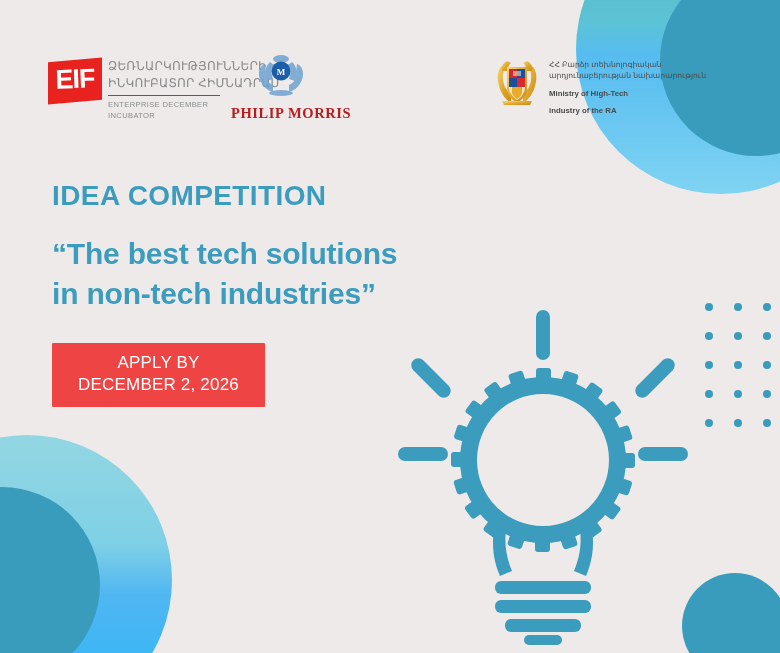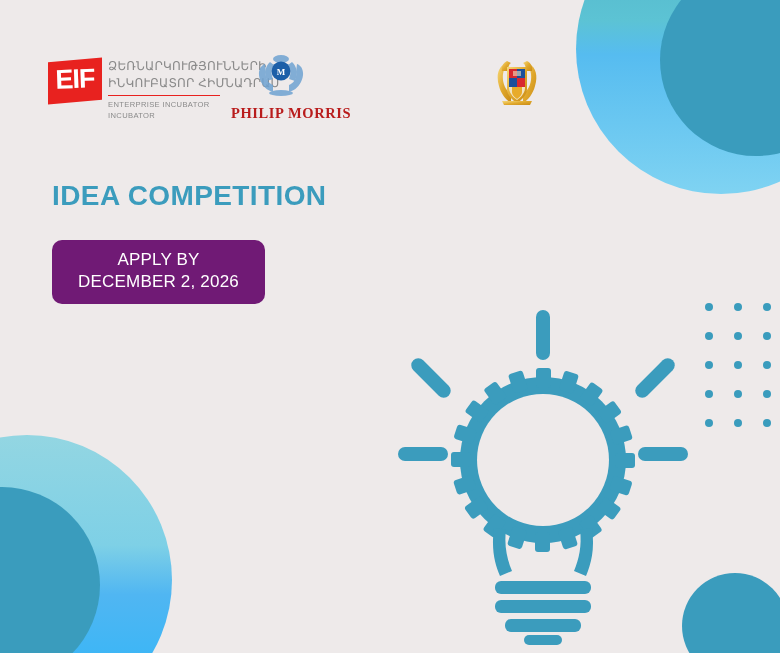--- a/index.html
+++ b/index.html
@@ -234,24 +234,24 @@
     margin-top: 26px;
     color: #3b9cbd;
     font-size: 42px;
     font-weight: bold;
     letter-spacing: -0.5px;
     line-height: 1;
   }
   .apply-btn {
     margin-top: 30px;
     display: inline-block;
-    background: #701a75;
+    background: #ef4444;
     color: #ffffff;
     border: none;
-    border-radius: 10px;
+    border-radius: 1px;
     padding: 9px 26px 11px 26px;
     text-align: center;
     font-size: 17px;
     line-height: 1.3;
     font-family: "Liberation Sans", sans-serif;
     cursor: pointer;
     letter-spacing: 0.2px;
   }
   .apply-btn div { white-space: nowrap; }
 
@@ -297,21 +297,21 @@
 
     <div class="eif-logo">
       <div class="eif-mark">
         <div class="eif-mark-bg"></div>
         <div class="eif-mark-text">EIF</div>
       </div>
       <div class="eif-text">
         <div class="eif-arm">ՁԵՌՆԱՐԿՈՒԹՅՈՒՆՆԵՐԻ</div>
         <div class="eif-arm">ԻՆԿՈՒԲԱՏՈՐ ՀԻՄՆԱԴՐԱՄ</div>
         <div class="eif-rule"></div>
-        <div class="eif-eng">ENTERPRISE INCUBATOR</div>
+        <div class="eif-eng">ENTERPRISE DECEMBER</div>
         <div class="eif-eng">INCUBATOR</div>
       </div>
     </div>
 
     <div class="pm-logo">
       <svg class="pm-crest" viewBox="0 0 52 46">
         <g fill="#6fa3d2" opacity="0.85">
           <ellipse cx="26" cy="7" rx="8" ry="4"></ellipse>
           <path d="M10 12 C4 14 2 22 6 30 C9 36 14 39 18 40 L18 33 C13 31 10 26 11 20 Z"></path>
           <path d="M42 12 C48 14 50 22 46 30 C43 36 38 39 34 40 L34 33 C39 31 42 26 41 20 Z"></path>
@@ -344,26 +344,36 @@
         <path d="M15 15 L31 15 L31 34 C31 41 23 46 23 46 C23 46 15 41 15 34 Z" fill="#f2e3c0"></path>
         <rect x="15" y="15" width="8" height="9" fill="#d8282f"></rect>
         <rect x="23" y="15" width="8" height="9" fill="#1a4f9c"></rect>
         <rect x="15" y="24" width="8" height="9" fill="#1a4f9c"></rect>
         <rect x="23" y="24" width="8" height="9" fill="#d8282f"></rect>
         <path d="M18 33 L28 33 L28 38 C28 42 23 45 23 45 C23 45 18 42 18 38 Z" fill="#e8ab2a"></path>
         <path d="M19 17 L27 17 L27 22 L19 22 Z" fill="#f2e3c0" opacity="0.6"></path>
 
         <path d="M8 47 L38 47 L36 51 L10 51 Z" fill="url(#gold)"></path>
       </svg>
+      <div class="min-text">
+        <div class="min-arm">ՀՀ Բարձր տեխնոլոգիական</div>
+        <div class="min-arm">արդյունաբերության նախարարություն</div>
+        <div class="min-eng">Ministry of High-Tech</div>
+        <div class="min-eng">industry of the RA</div>
+      </div>
     </div>
 
   </div>
 
   <div class="headline-block">
     <div class="kicker">IDEA COMPETITION</div>
+    <div class="tagline">
+      <div>“The best tech solutions</div>
+      <div>in non-tech industries”</div>
+    </div>
     <button class="apply-btn">
       <div>APPLY BY</div>
       <div>DECEMBER 2, 2026</div>
     </button>
   </div>
 
   <svg class="bulb" viewBox="0 0 290 345">
     <g fill="#3b9cbd">
 
       <rect x="138" y="10" width="14" height="50" rx="7"></rect>

